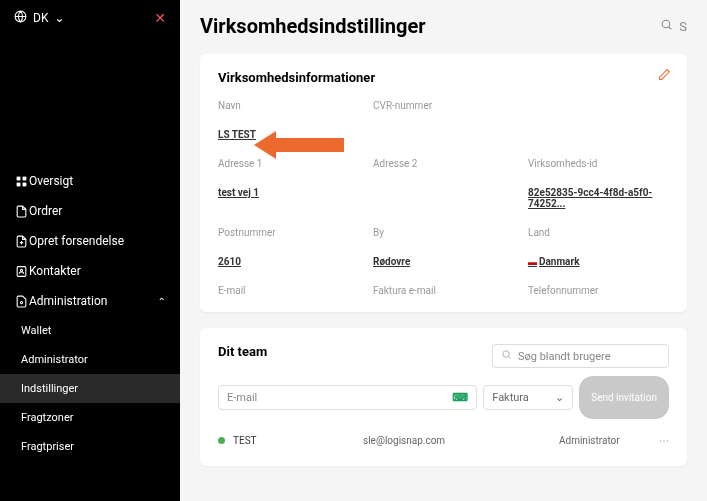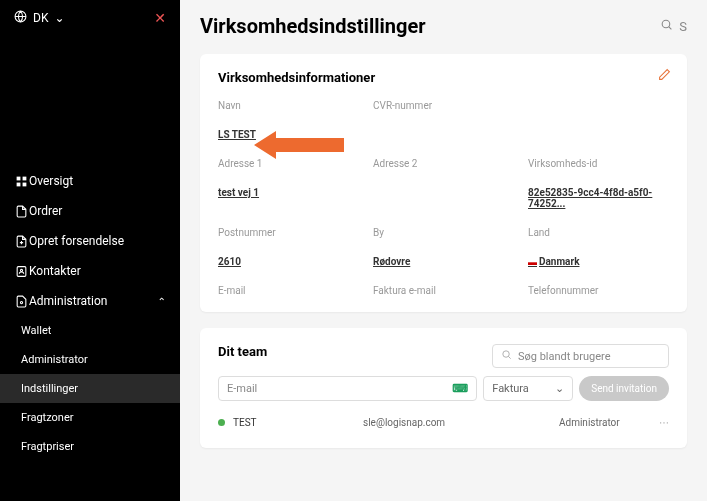--- a/index.html
+++ b/index.html
@@ -24,21 +24,21 @@
 .info-grid { display: grid; grid-template-columns: 1fr 1fr 1fr; gap: 18px 14px; }
 .field-label { font-size: 10px; color: #999; }
 .field-value { font-size: 10px; font-weight: 700; color: #333; margin-top: 18px; text-decoration: underline; }
 .arrow { position: absolute; top: 128px; left: 254px; z-index: 10; }
 .flag { color: #c00; font-size: 9px; margin-right: 2px; }
 .team-card .team-header { display: flex; align-items: flex-start; justify-content: space-between; margin-bottom: 8px; gap: 34px; }
 .team-search { display: flex; align-items: center; gap: 6px; border: 1px solid #ddd; border-radius: 4px; padding: 4px 8px; font-size: 11px; color: #888; width: 177px; }
 .invite-row { display: flex; gap: 6px; align-items: center; margin-bottom: 12px; }
 .email-input { flex: 1; border: 1px solid #ddd; border-radius: 4px; padding: 5px 8px; font-size: 11px; display: flex; justify-content: space-between; align-items: center; color: #888; }
 .role-select { border: 1px solid #ddd; border-radius: 4px; padding: 5px 8px; font-size: 11px; display: flex; align-items: center; gap: 10px; color: #666; width: 90px; justify-content: space-between; }
-.send-btn { background: #c9c9c9; color: #fff; border: none; border-radius: 14px; padding: 7px 12px; font-size: 10px; cursor: pointer; }
+.send-btn { background: #c9c9c9; color: #fff; border: none; border-radius: 14px; padding: 16px 12px; font-size: 10px; cursor: pointer; }
 .user-row { display: flex; align-items: center; font-size: 10px; color: #666; padding: 4px 0; }
 .dot { width: 7px; height: 7px; border-radius: 50%; background: #4caf50; margin-right: 8px; }
 .user-name { width: 130px; color: #333; }
 .user-email { flex: 1; }
 .user-role { width: 100px; }
 .user-actions { color: #aaa; cursor: pointer; }
 </style>
 </head>
 <body>
 

